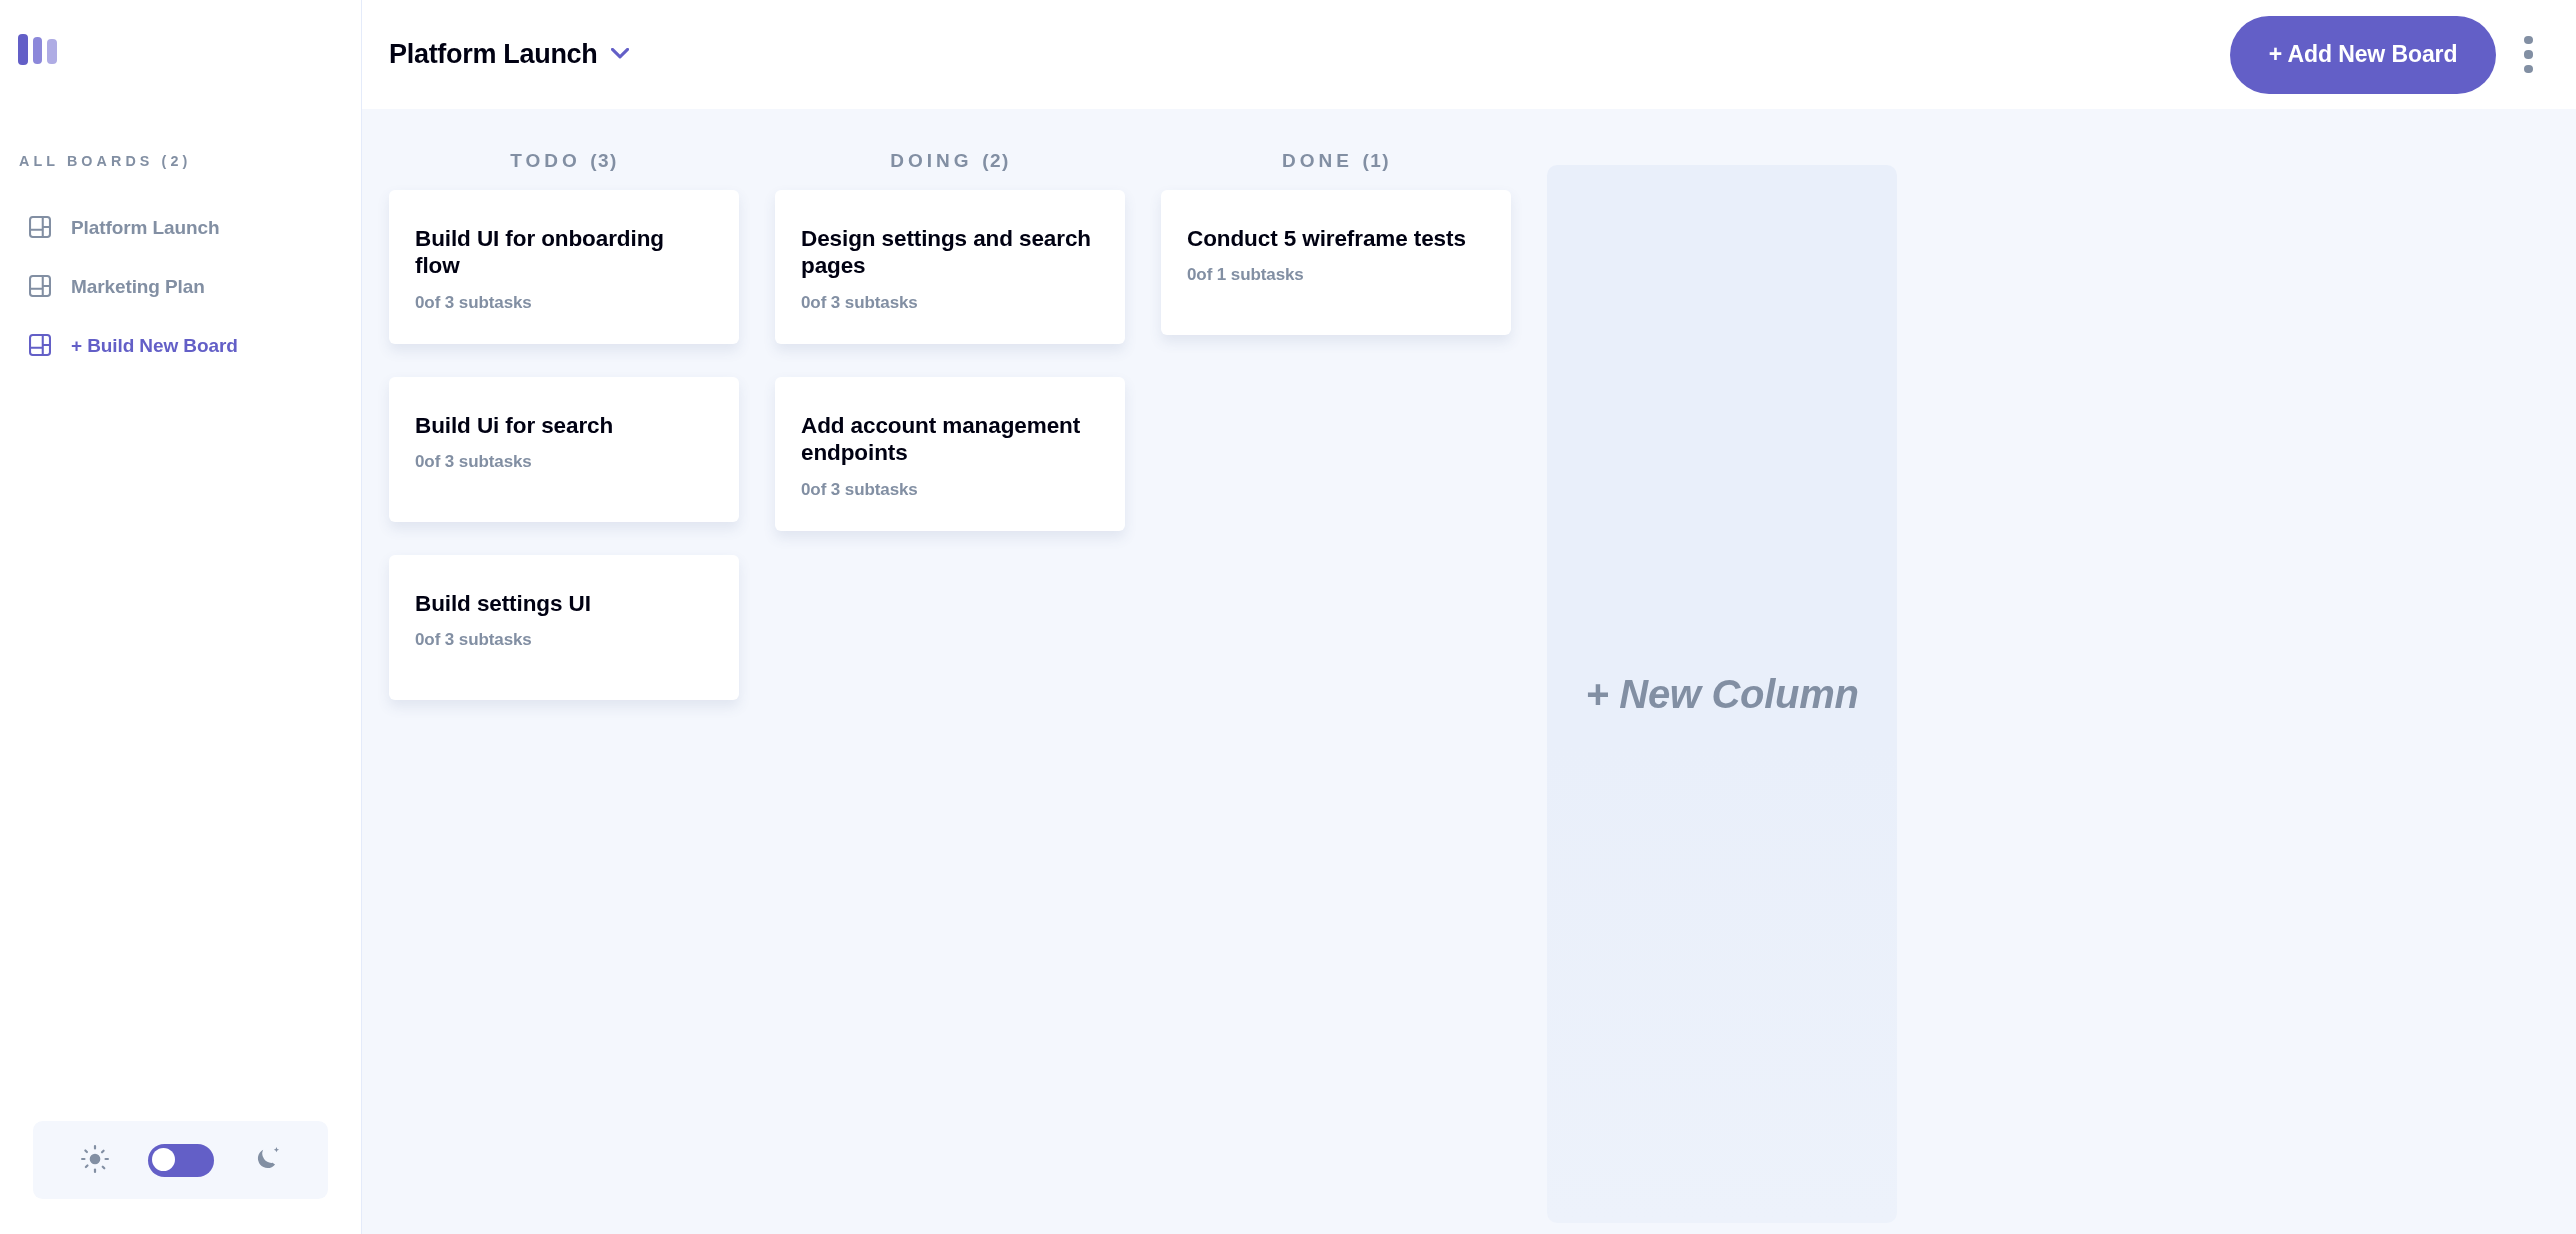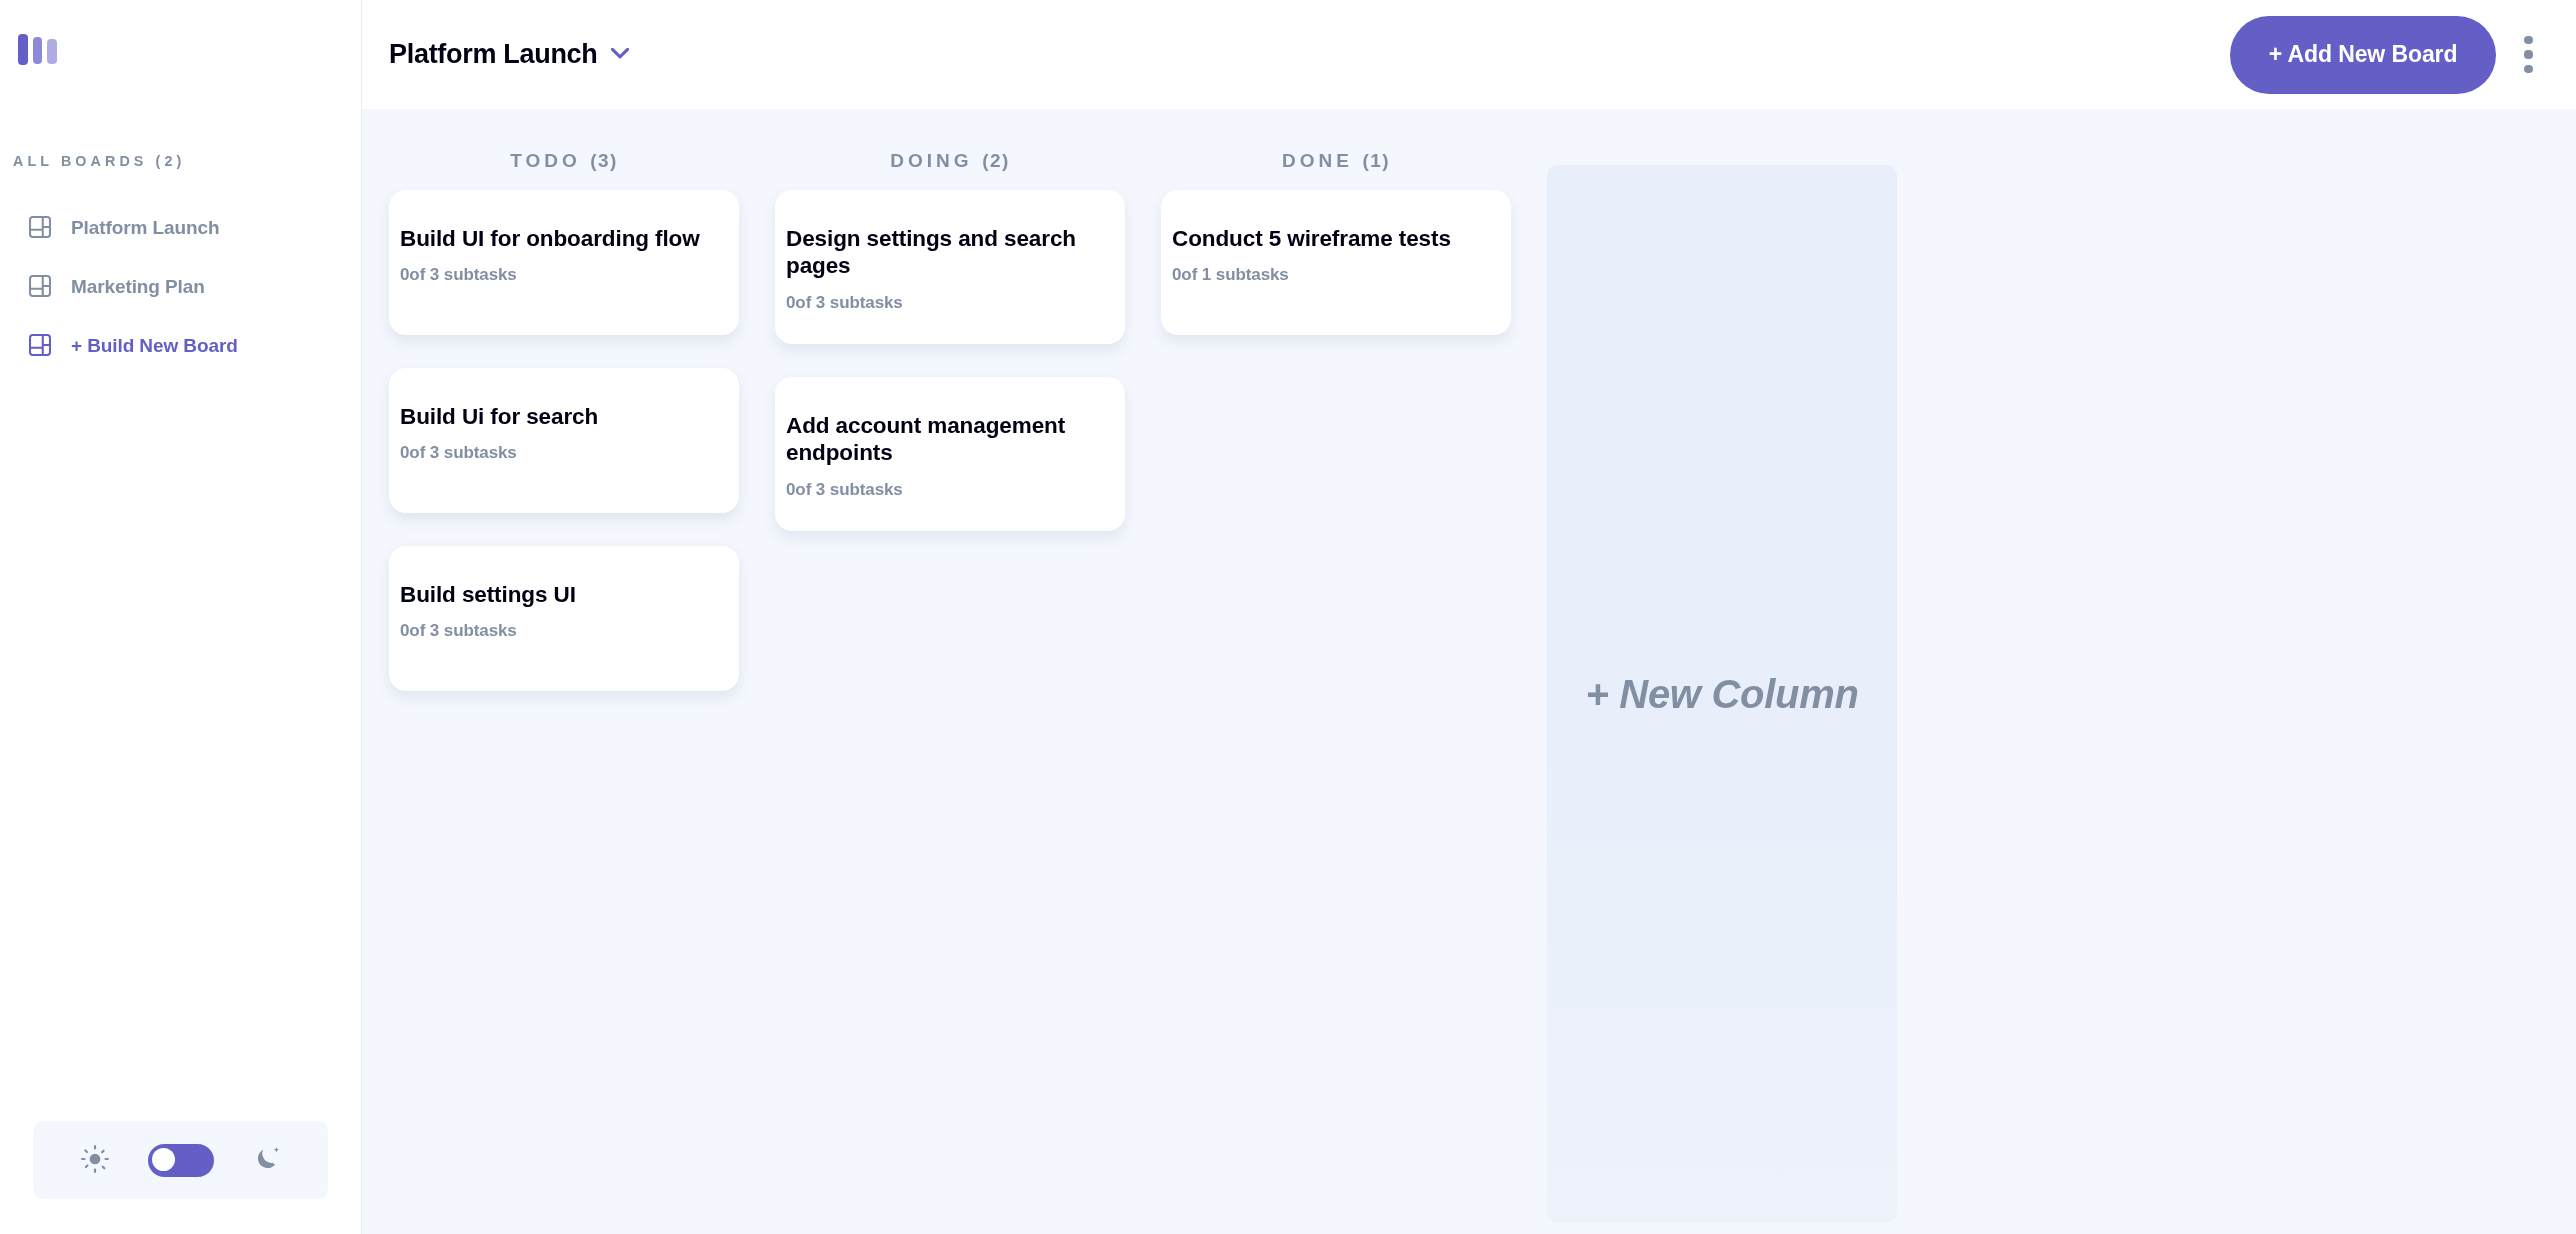--- a/index.html
+++ b/index.html
@@ -42,21 +42,21 @@
   .logo-bar {
     width: 9.6px;
     border-radius: 4.1px;
   }
   .logo-bar.b1 { height: 31px; background: #635FC7; }
   .logo-bar.b2 { height: 27px; background: #8C88DA; margin-bottom: 0.7px; }
   .logo-bar.b3 { height: 24.6px; background: #AFACE4; margin-bottom: 1.4px; }
 
   .boards-heading {
     margin-top: 89px;
-    padding-left: 13px;
+    padding-left: 19px;
     font-size: 14.3px;
     font-weight: bold;
     letter-spacing: 4.1px;
     color: #828FA3;
     text-transform: uppercase;
     line-height: 1;
   }
 
   .board-list {
     margin-top: 30px;
@@ -233,23 +233,23 @@
   }
 
   .task-list {
     display: flex;
     flex-direction: column;
     gap: 33px;
   }
 
   .task-card {
     background: #ffffff;
-    border-radius: 17px;
+    border-radius: 6px;
     box-shadow: 0 6.1px 12.3px rgba(54, 78, 126, 0.10);
-    padding: 35px 27px 31px 11px;
+    padding: 35px 27px 31px 26px;
     min-height: 145px;
     cursor: pointer;
   }
   .task-title {
     font-size: 22.5px;
     font-weight: bold;
     color: #000112;
     line-height: 1.22;
     letter-spacing: -0.1px;
   }

